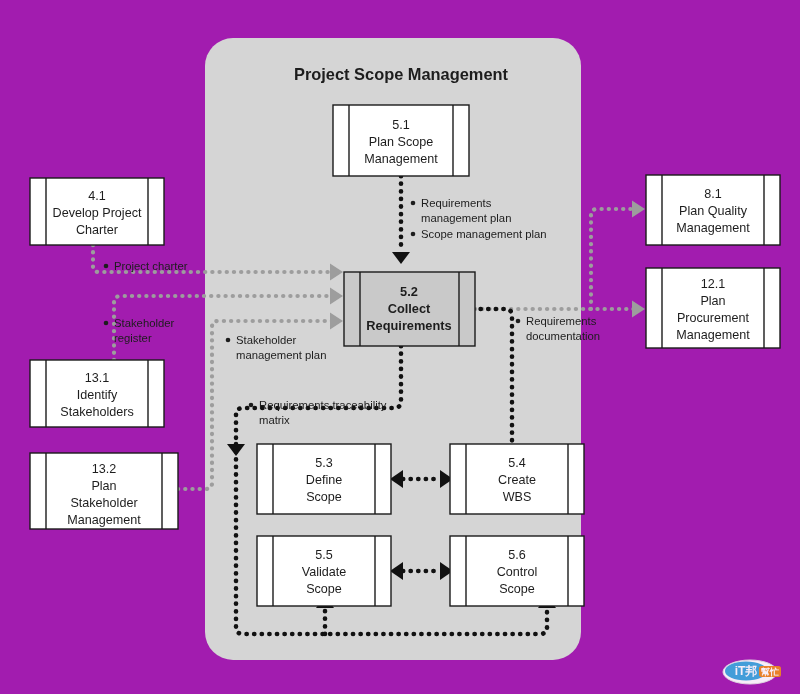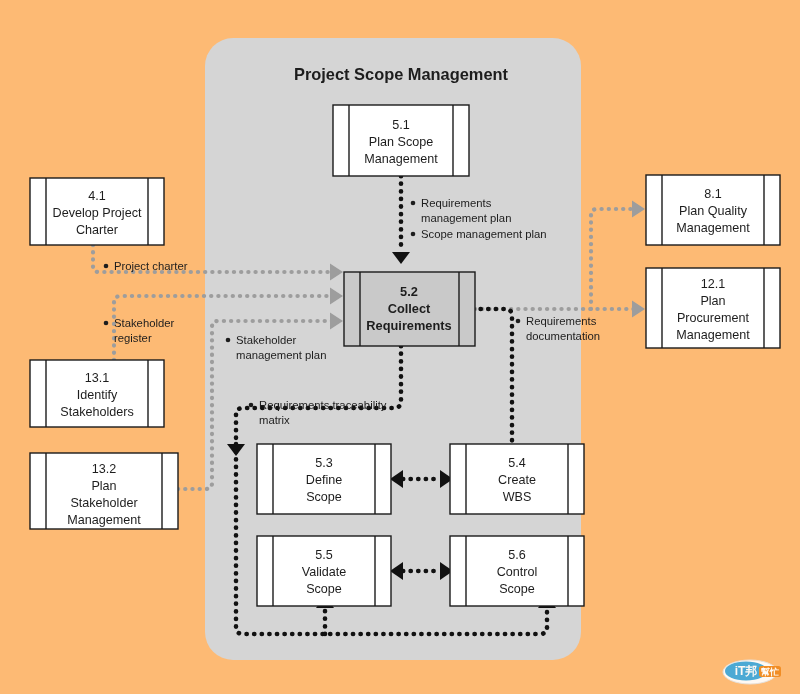--- a/index.html
+++ b/index.html
@@ -1,18 +1,18 @@
 <!DOCTYPE html>
 <html><head>
 <meta charset="utf-8">
 <style>
   html,body{margin:0;padding:0;background:#ffffff;}
   body{width:800px;height:694px;overflow:hidden;
        font-family:"Liberation Sans","DejaVu Sans",sans-serif;}
-  #stage{position:relative;width:800px;height:694px;background:#fdba74;text-align:center;}
+  #stage{position:relative;width:800px;height:694px;background:#a21caf;text-align:center;}
   svg#diagram{position:absolute;left:0;top:0;width:800px;height:694px;}
 
   .panel-bg{fill:#d5d5d5;}
   .box-outer{fill:#ffffff;stroke:#1a1a1a;stroke-width:1.4;}
   .box-outer.hl{fill:#c9c9c9;}
   .box-rail{stroke:#1a1a1a;stroke-width:1.4;}
 
   text{fill:#1d1d1d;}
   .box-txt{font-size:12.6px;text-anchor:middle;dominant-baseline:middle;}
   .box-txt.hl{font-weight:bold;font-size:12.8px;}

